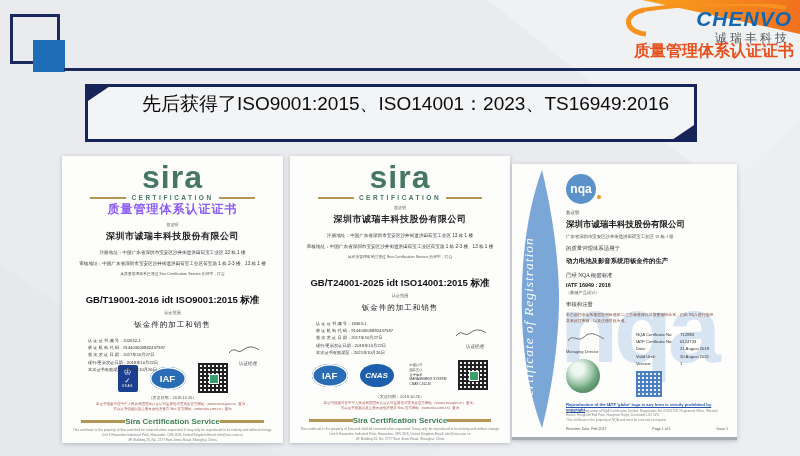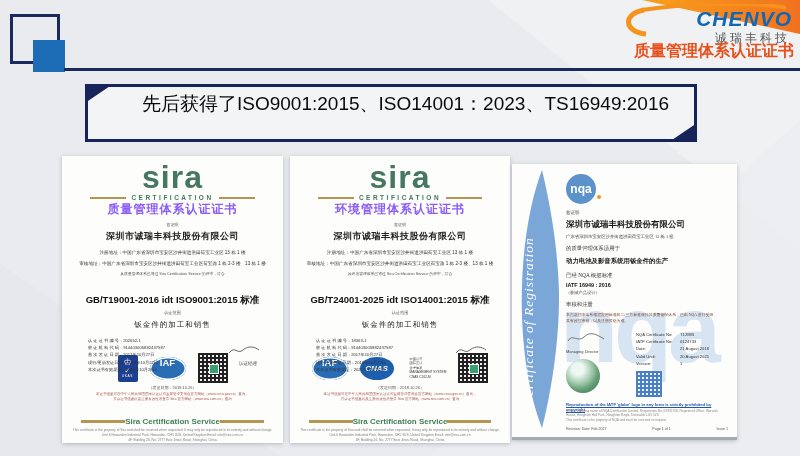--- a/index.html
+++ b/index.html
@@ -57,34 +57,34 @@
   .s-details{margin-top:7px;width:100%;position:relative;height:36px;}
   .s-detail-lines{position:absolute;left:26px;top:0;text-align:left;font-size:4.2px;color:#333;line-height:1.7;}
   .s-sign{position:absolute;right:22px;top:6px;}
   .s-manager{position:absolute;right:26px;top:24px;font-size:4.5px;color:#333;}
   .s-logos{margin-top:2px;display:flex;align-items:center;gap:12px;height:34px;}
   .ukas{width:20px;height:27px;background:#1c3f8f;border-radius:2px;color:#fff;display:flex;
         flex-direction:column;align-items:center;justify-content:center;line-height:1;}
   .ukas .crown{font-size:9px;}
   .ukas .tick{font-size:7px;}
   .ukas .lbl{font-size:3.2px;letter-spacing:.6px;margin-top:1px;}
-  .iaf{width:36px;height:23px;background:#2a6db5;border-radius:50%;display:flex;
+  .iaf{width:36px;height:23px;background:#2a6db5;border-radius:50%;display:flex;align-items:center;
        justify-content:center;color:#fff;font-weight:bold;font-size:9.5px;
        box-shadow:inset 0 0 0 1.5px #fff,inset 0 0 0 3px #2a6db5;}
   .qr{width:30px;height:30px;position:relative;
       background:repeating-linear-gradient(0deg,#222 0 2px,transparent 2px 4px),
                  repeating-linear-gradient(90deg,#222 0 2px,#f4f4f4 2px 4px);}
   .qr::after{content:"";position:absolute;left:11px;top:11px;width:8px;height:8px;background:#37a06b;border:1px solid #fff;}
   .cnas{display:flex;align-items:center;gap:16px;}
   .cnas-oval{width:34px;height:23px;background:#1d5fae;border-radius:50%;color:#fff;font-weight:bold;
              font-style:italic;font-size:8px;display:flex;align-items:center;justify-content:center;}
   .cnas-text{text-align:left;font-size:3.2px;color:#333;line-height:1.45;}
   .s-reg{margin-top:2px;font-size:4px;color:#555;}
   .s-red{margin-top:2px;font-size:3.5px;color:#a8554a;line-height:1.5;width:93%;}
-  .s-footerbrand{margin-top:14px;display:flex;align-items:center;}
+  .s-footerbrand{margin-top:4px;display:flex;align-items:center;}
   .s-footerbrand .bar{width:44px;height:3px;background:#b49552;}
   .s-footerbrand .txt{font-size:8px;font-weight:bold;color:#3f7f57;}
   .s-gray{margin-top:2px;font-size:3.3px;color:#808080;line-height:1.55;width:94%;}
 
   
   .nqa-card{border-bottom:3px solid #a6abb3;}
   .band{position:absolute;left:0;top:4px;z-index:2;}
   .band-text{position:absolute;left:9px;top:26px;height:216px;writing-mode:vertical-rl;
              transform:rotate(180deg);color:#fff;font-family:"Liberation Serif",serif;font-style:italic;
              font-size:13.5px;letter-spacing:1px;z-index:3;}
@@ -210,21 +210,20 @@
     </div>
   </div>
 
   <div class="cert sira-card" style="left:290px;top:156px;width:220px;height:287px;">
     <div class="s-brand">sira</div>
     <div class="s-certrow">
       <span class="s-bar"></span>
       <span class="s-cert">CERTIFICATION</span>
       <span class="s-bar"></span>
     </div>
-    <div class="s-title">环境管理体系认证证书</div>
     <div class="s-certify">兹证明</div>
     <div class="s-company">深圳市诚瑞丰科技股份有限公司</div>
     <div class="s-addr">注册地址：中国广东省深圳市宝安区沙井街道洪田荷宝工业区 13 栋 1 楼</div>
     <div class="s-addr" style="margin-top:3px;">审核地址：中国广东省深圳市宝安区沙井街道洪田荷宝工业区荷宝路 1 栋 2-3 楼、13 栋 1 楼</div>
     <div class="s-note">其环境管理体系已通过 Sira Certification Service 的评审，符合</div>
     <div class="s-standard">GB/T24001-2025 idt ISO14001:2015 标准</div>
     <div class="s-rangelabel">认证范围</div>
     <div class="s-scope">钣金件的加工和销售</div>
     <div class="s-details">
       <div class="s-detail-lines">

